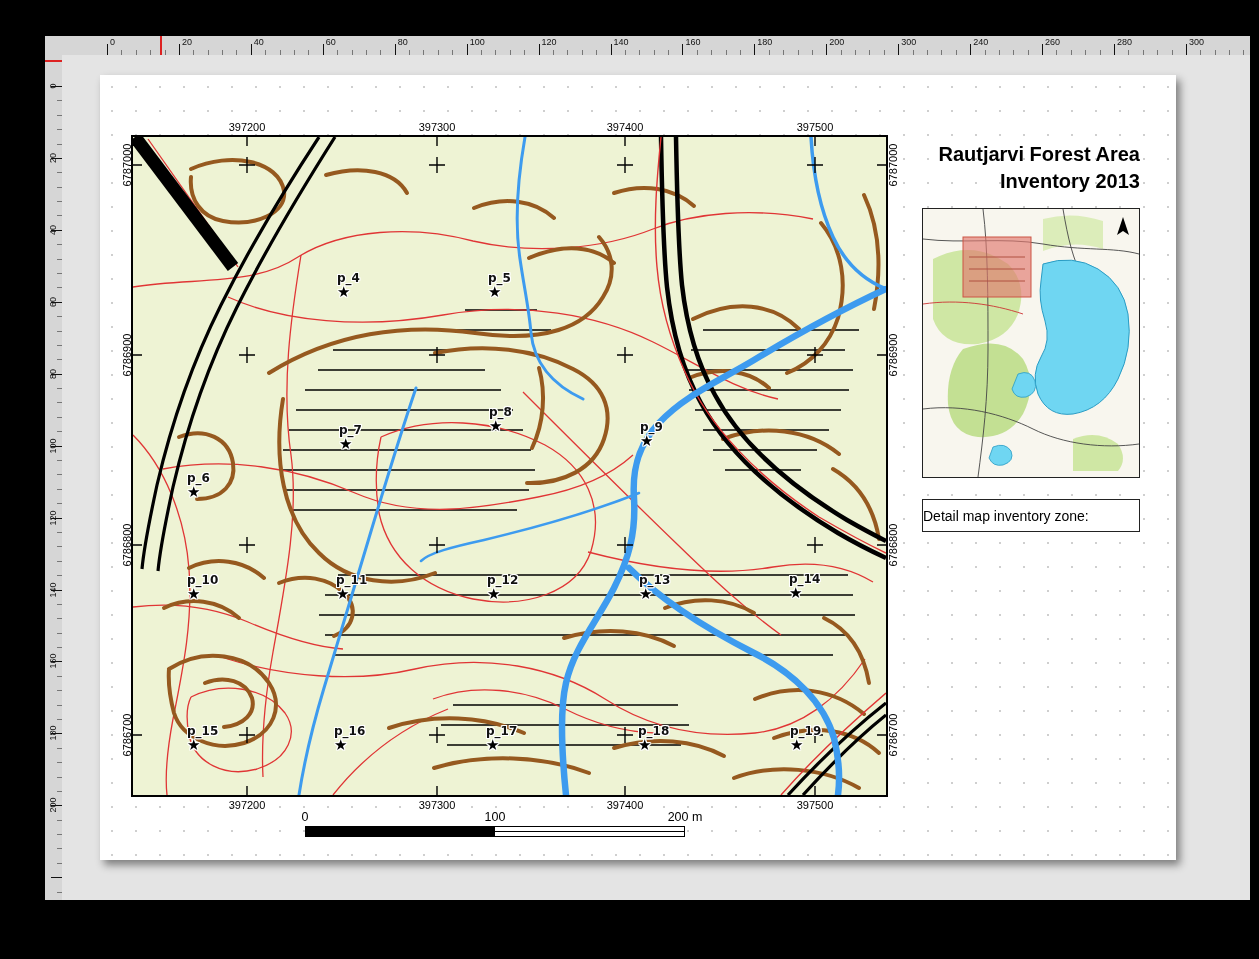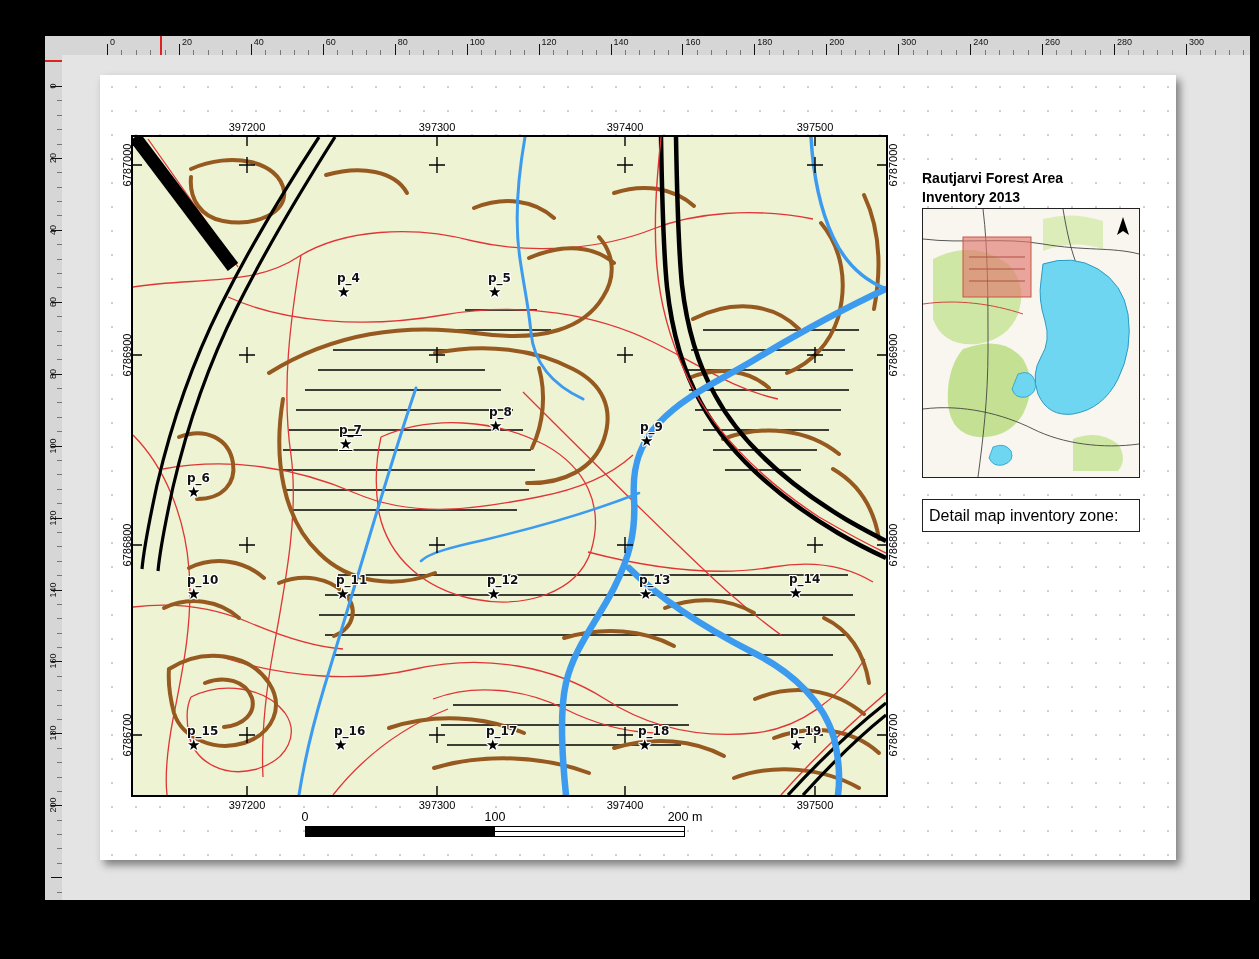--- a/index.html
+++ b/index.html
@@ -35,27 +35,27 @@
   #map-svg{display:block;}
   #map-points-overlay{position:absolute;left:0;top:0;width:753px;height:658px;}
   .pt{position:absolute;width:70px;margin-left:-35px;margin-top:-24px;text-align:left;pointer-events:none;}
   .halo{text-shadow:-1px -1px 0 #fff,1px -1px 0 #fff,-1px 1px 0 #fff,1px 1px 0 #fff,
         0 -1px 0 #fff,0 1px 0 #fff,-1px 0 0 #fff,1px 0 0 #fff;}
   .pt-label{display:block;font:bold 12px "DejaVu Sans",sans-serif;color:#111;}
   .pt-star{display:block;font-size:15px;line-height:13px;color:#000;}
   .glab{position:absolute;font-size:11px;color:#000;white-space:nowrap;transform:translateX(-50%);}
   .glab.side{transform:translate(-50%,-50%) rotate(-90deg);}
   
-  #title-block{position:absolute;left:822px;top:66px;width:218px;text-align:left;
-               font-weight:bold;font-size:14px;line-height:1.35;color:#000;margin-top:28px;}
+  #title-block{position:absolute;left:822px;top:66px;width:218px;text-align:right;
+               font-weight:bold;font-size:20px;line-height:1.35;color:#000;}
   #overview-box{position:absolute;left:822px;top:133px;width:218px;height:270px;
                 border:1px solid #222;background:#fff;box-sizing:border-box;overflow:hidden;}
   #detail-box{position:absolute;left:822px;top:424px;width:218px;height:33px;border:1px solid #222;
               background:#fff;box-sizing:border-box;display:flex;align-items:center;
-              padding-left:6px;font-size:16px;color:#000;}
+              padding-left:0;font-size:14px;color:#000;}
   #remarks-box{position:absolute;left:822px;top:469px;width:218px;height:245px;border:1px solid #222;
                background:#fff;box-sizing:border-box;padding:5px 6px;font-size:13px;color:#000;}
   
   #scalebar-item{position:absolute;left:205px;top:735px;width:400px;height:32px;}
   .sb-num{position:absolute;top:0;font-size:12.5px;color:#000;transform:translateX(-50%);white-space:nowrap;}
   .sb-bar{position:absolute;left:0;top:16px;width:380px;height:11px;border:1px solid #000;
           box-sizing:border-box;background:#fff;}
   .sb-left{position:absolute;left:0;top:0;width:50%;height:100%;background:#000;}
   .sb-mid{position:absolute;left:50%;top:4px;width:50%;height:1px;background:#000;}
 </style>
@@ -224,21 +224,21 @@
               <span class="pt-star halo">★</span>
             </div>
             <div class="pt" style="left: 390px; top: 158px;">
               <span class="pt-label halo">p_5</span>
               <span class="pt-star halo">★</span>
             </div>
             <div class="pt" style="left: 89px; top: 310px; margin-top: 24px;">
               <span class="pt-label halo">p_6</span>
               <span class="pt-star halo">★</span>
             </div>
-            <div class="pt" style="left: 241px; top: 310px; text-decoration: underline;">
+            <div class="pt" style="left: 241px; top: 310px;">
               <span class="pt-label halo">p_7</span>
               <span class="pt-star halo">★</span>
             </div>
             <div class="pt" style="left: 391px; top: 292px;">
               <span class="pt-label halo">p_8</span>
               <span class="pt-star halo">★</span>
             </div>
             <div class="pt" style="left: 542px; top: 307px;">
               <span class="pt-label halo">p_9</span>
               <span class="pt-star halo">★</span>

